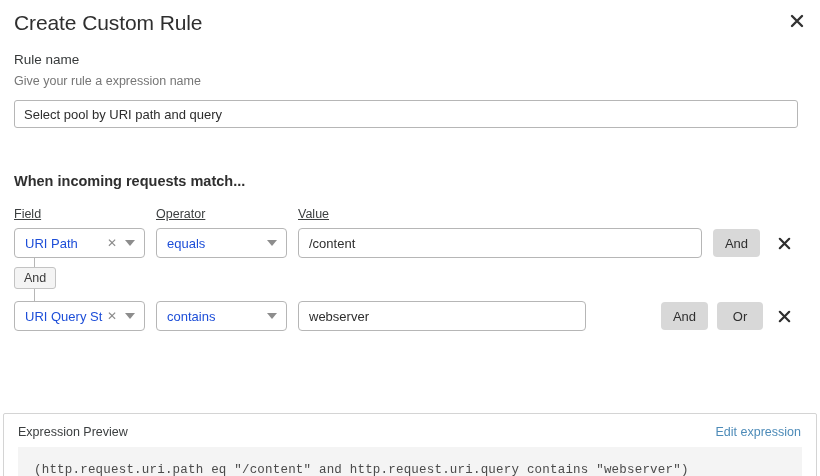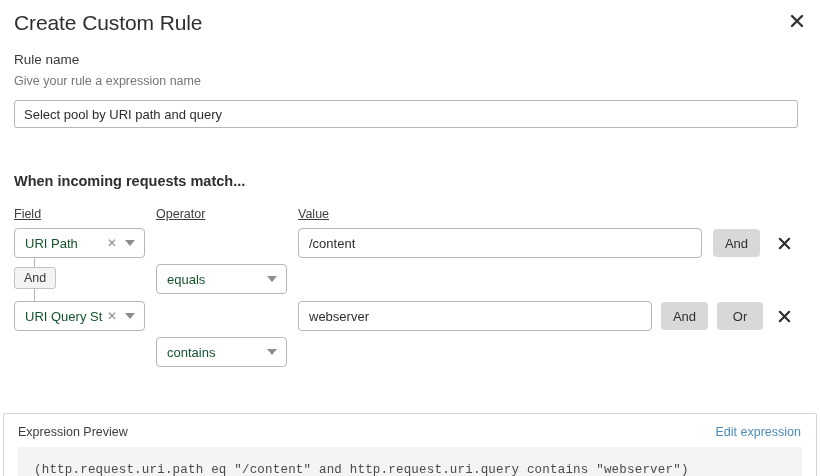--- a/index.html
+++ b/index.html
@@ -124,21 +124,21 @@
     border: 1px solid #b6b6b6;
     border-radius: 4px;
     background: #ffffff;
     display: flex;
     align-items: center;
     cursor: pointer;
     padding: 0 6px 0 10px;
   }
   .select-box .sel-text {
     font-size: 13px;
-    color: #14532d;
+    color: #1d4ed8;
     flex: 1;
     white-space: nowrap;
     overflow: hidden;
   }
   .clear-x {
     font-size: 12px;
     color: #8b8b8b;
     padding: 0 4px;
     line-height: 1;
     cursor: pointer;
@@ -148,37 +148,37 @@
     height: 0;
     border-left: 5px solid transparent;
     border-right: 5px solid transparent;
     border-top: 6px solid #8d8d8d;
     margin-left: 4px;
     margin-right: 3px;
     cursor: pointer;
   }
 
   .field-select { left: 14px; width: 131px; }
-  .op-select    { left: 156px; width: 131px; margin-top: 36px; }
+  .op-select    { left: 156px; width: 131px; }
 
   .value-input {
     position: absolute;
     box-sizing: border-box;
     height: 30px;
     border: 1px solid #b6b6b6;
     border-radius: 4px;
     background: #ffffff;
     font-family: "Liberation Sans", sans-serif;
     font-size: 13px;
     color: #2d2d2d;
     padding: 0 10px;
     outline: none;
   }
   .value-input.v1 { left: 298px; width: 404px; }
-  .value-input.v2 { left: 298px; width: 354px; }
+  .value-input.v2 { left: 298px; width: 288px; }
 
   .logic-btn {
     position: absolute;
     box-sizing: border-box;
     height: 28px;
     min-width: 46px;
     background: #d8d8d8;
     border: none;
     border-radius: 4px;
     font-family: "Liberation Sans", sans-serif;

